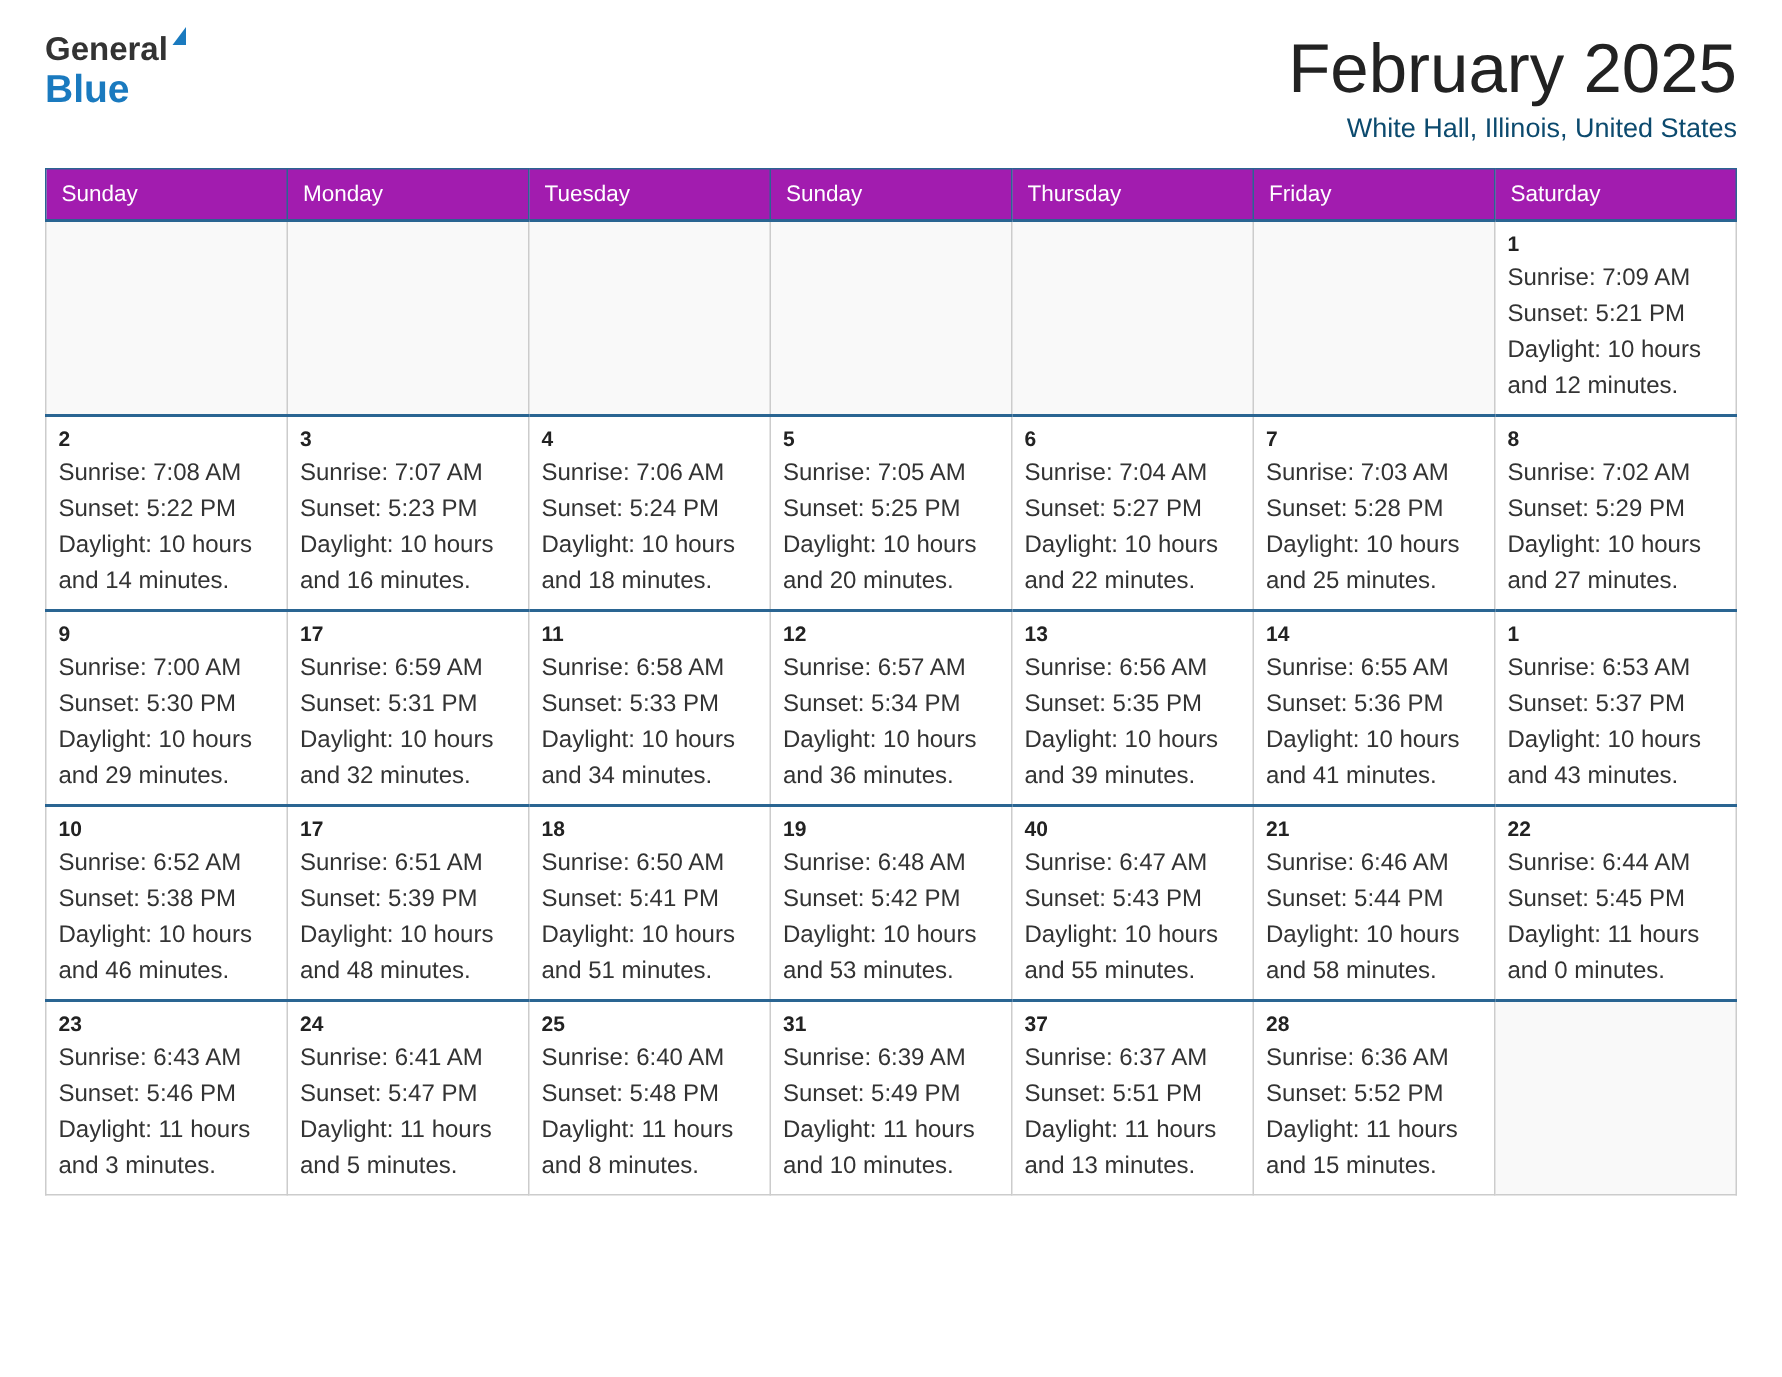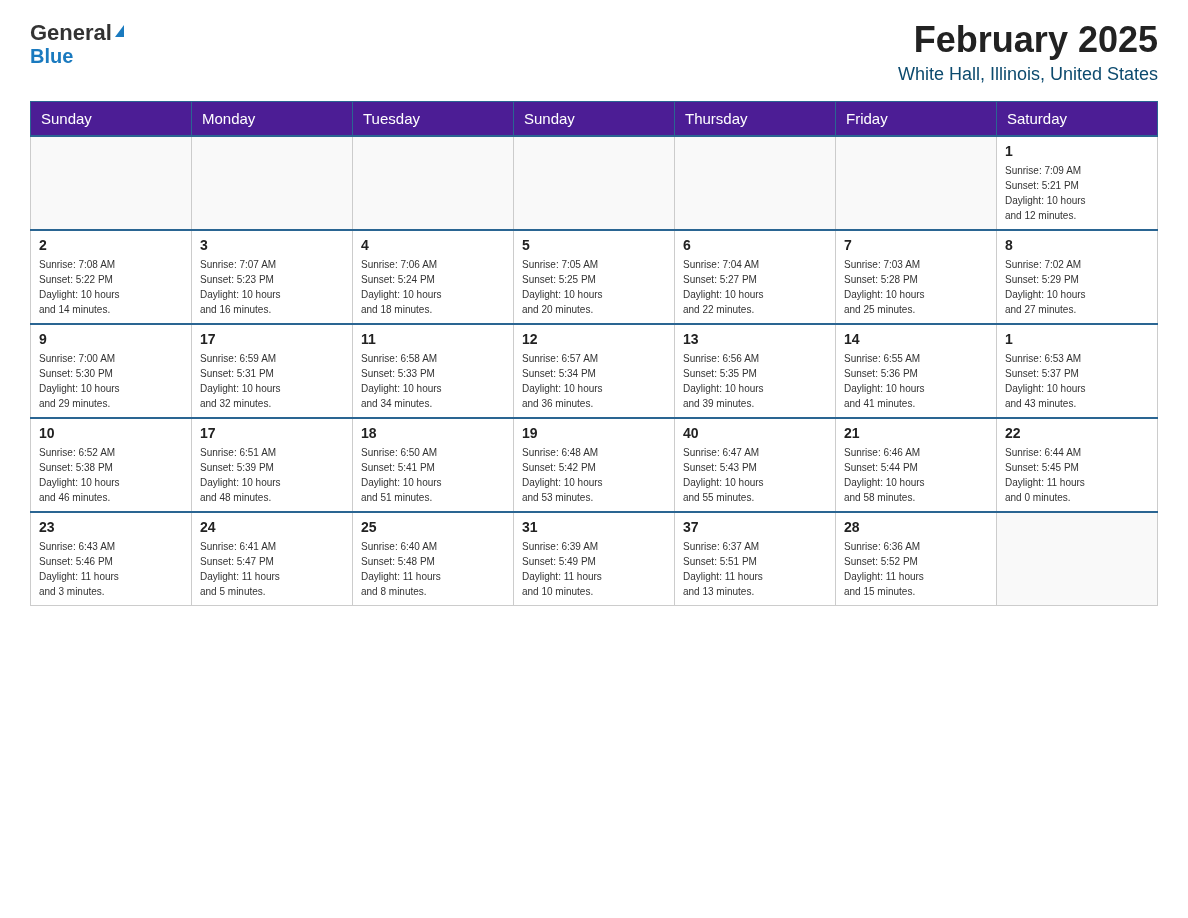--- a/index.html
+++ b/index.html
@@ -20,55 +20,54 @@
     }
 
     .logo-wrapper {
       display: flex;
       flex-direction: column;
       align-items: flex-start;
     }
 
     .logo-line1 {
       display: flex;
-      align-items: center;
     }
 
     .logo-line2 {
-      font-size: 20px;
+      font-size: 26px;
       font-weight: bold;
       color: #1a7abf;
       line-height: 1;
     }
 
     .title-block {
       text-align: right;
     }
 
     .title-main {
-      font-size: 36px;
-      font-weight: bold;
+      font-size: 46px;
+      font-weight: normal;
       color: #222;
       line-height: 1.1;
     }
 
     .title-sub {
       font-size: 18px;
       color: #0c4a6e;
       margin-top: 4px;
     }
 
     .calendar {
       width: 100%;
       border-collapse: collapse;
       border: 1px solid #bbb;
     }
 
     .calendar th {
-      background-color: #4c1d95;
+      background-color: #a21caf;
       color: #fff;
       font-size: 15px;
       font-weight: normal;
       padding: 8px 10px;
       text-align: left;
       border: 1px solid #2a6592;
     }
 
     .calendar td {
       vertical-align: top;
@@ -86,21 +85,21 @@
 
     .day-number {
       font-size: 14px;
       font-weight: bold;
       color: #222;
       margin-bottom: 4px;
       display: block;
     }
 
     .day-info {
-      font-size: 10px;
+      font-size: 16px;
       color: #333;
       line-height: 1.5;
     }
 
     .week-row td {
       border-top: 2px solid #2a6592;
     }
   </style>
 </head>
 <body>

